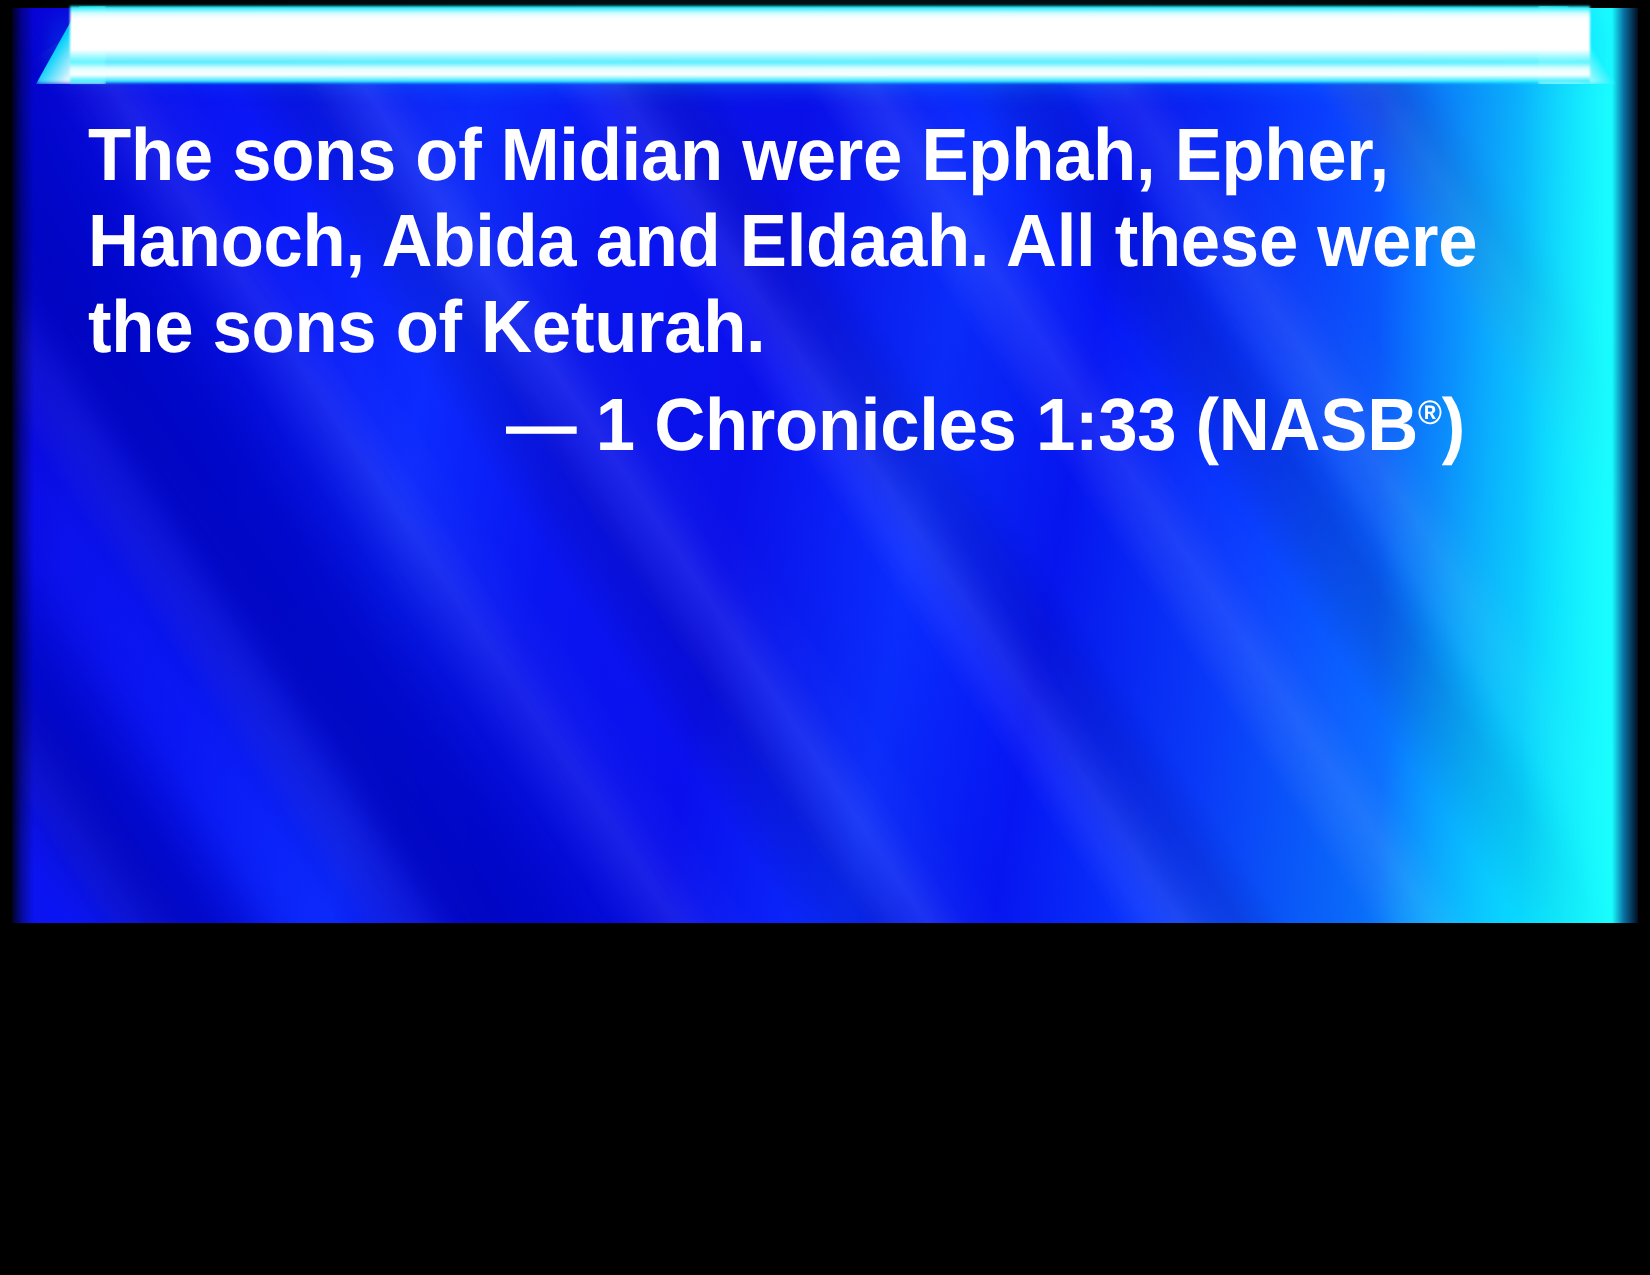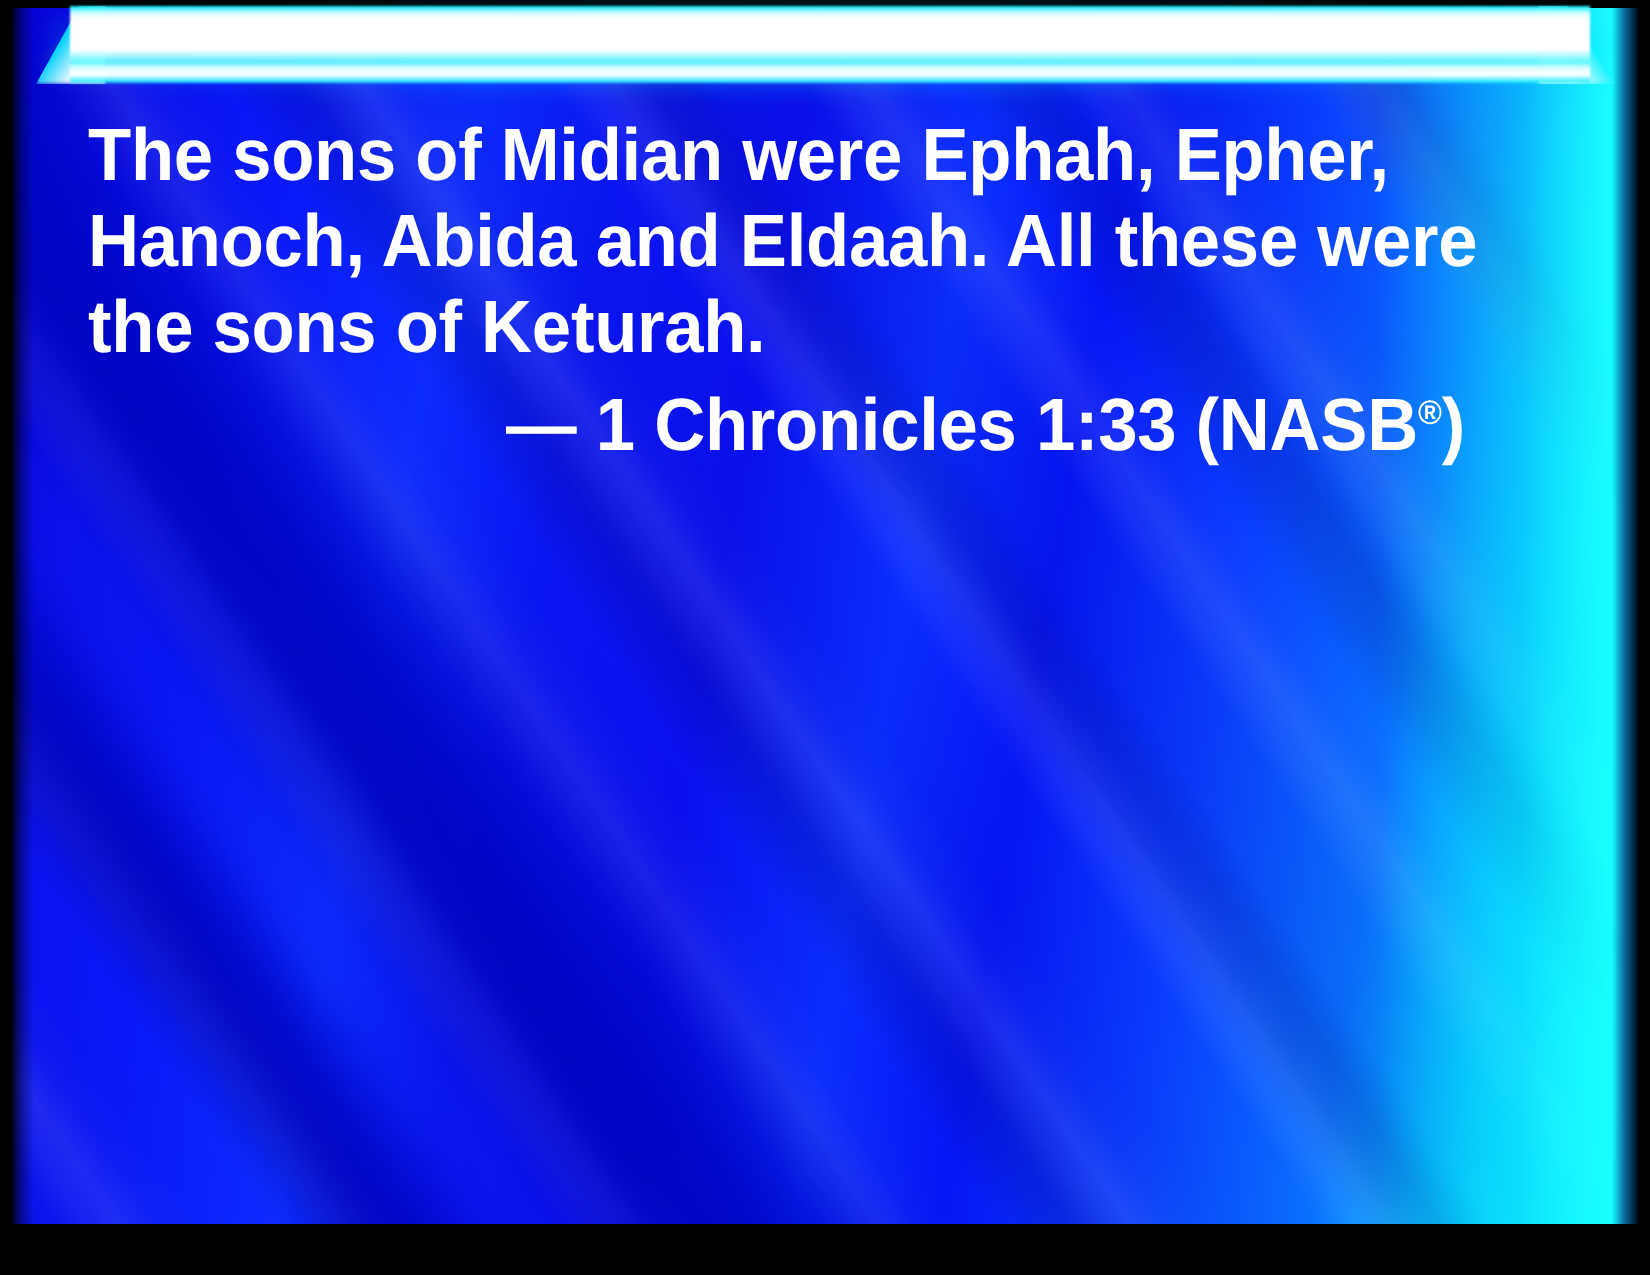--- a/index.html
+++ b/index.html
@@ -3,21 +3,21 @@
 <meta charset="utf-8">
 <style>
   html, body {
     margin: 0;
     padding: 0;
     background: #000;
   }
   #slide {
     position: relative;
     width: 1650px;
-    height: 1224px;
+    height: 923px;
     background: #000000;
     overflow: hidden;
     font-family: "Liberation Sans", "DejaVu Sans", sans-serif;
   }
 
   
   .bezel {
     position: absolute;
     inset: 0;
     background: #000000;

